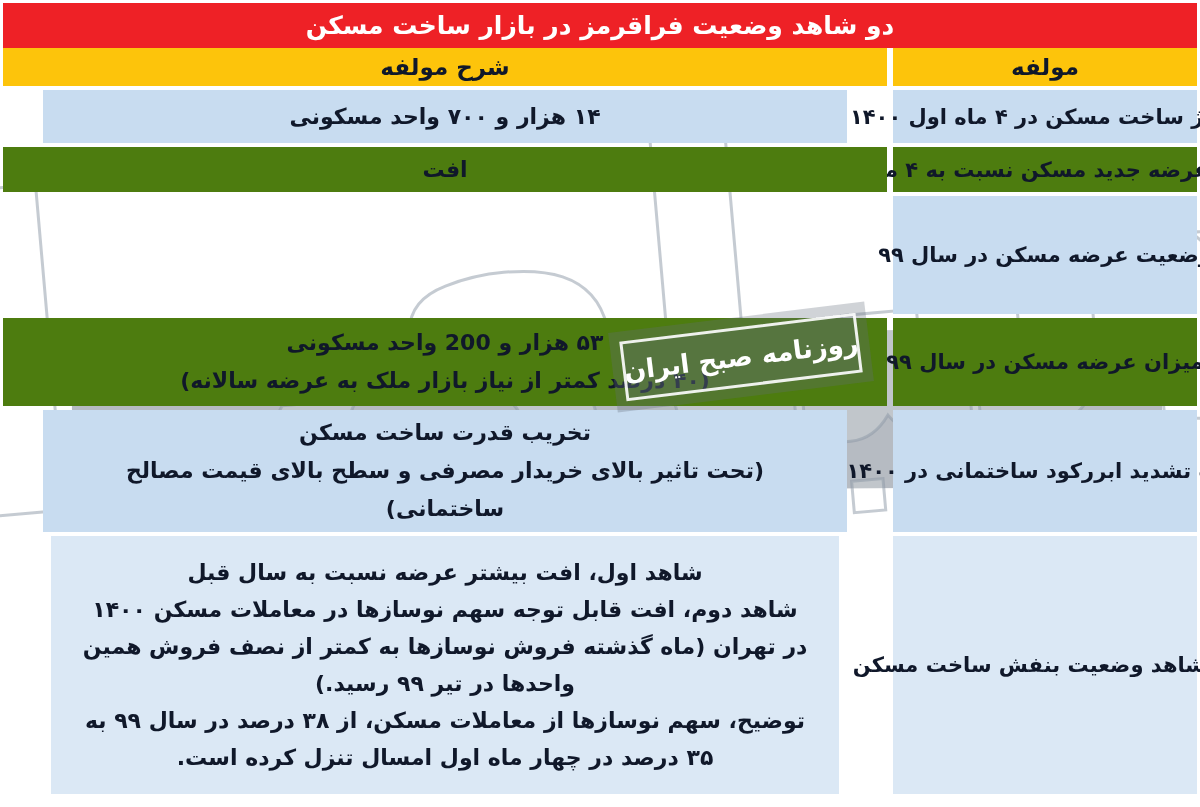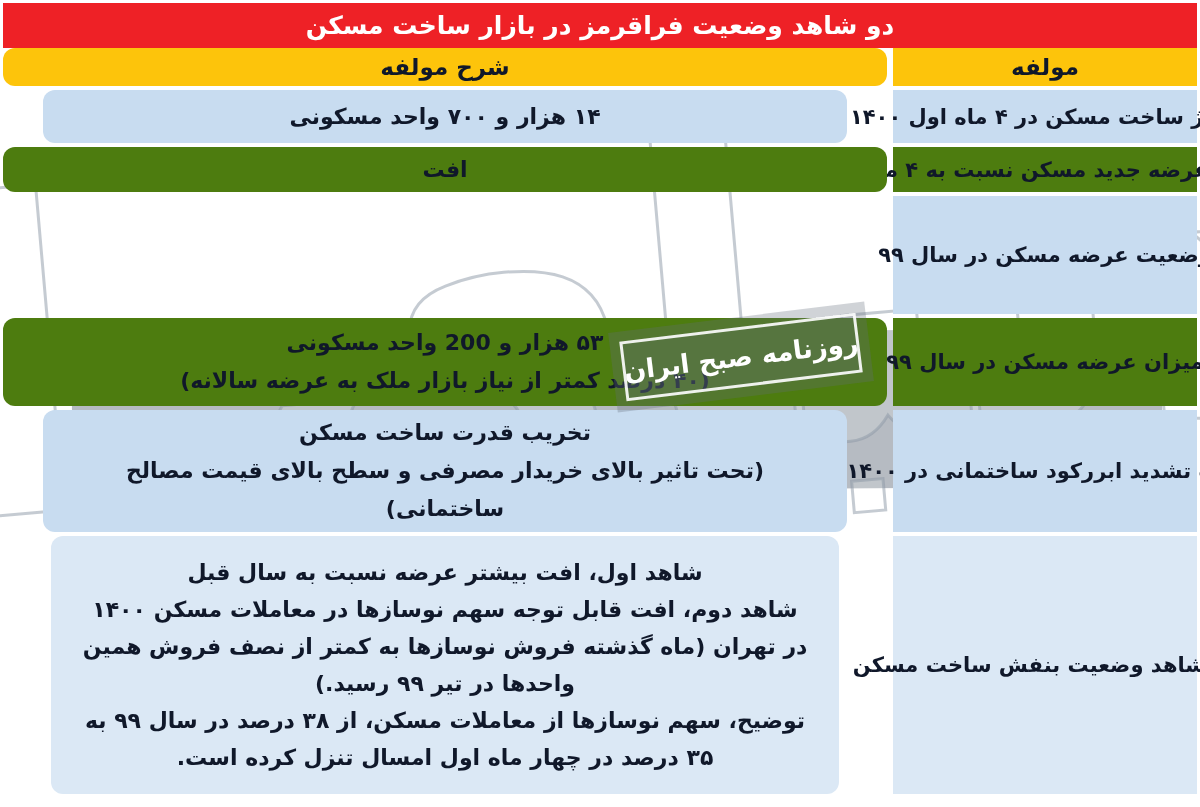--- a/index.html
+++ b/index.html
@@ -24,21 +24,21 @@
   }
   .row{display:flex;gap:6px;margin-bottom:4px;}
   .cell{
     display:flex;align-items:center;justify-content:center;
     text-align:center;
     color:#10182a;
     position:relative;z-index:2;
     box-sizing:border-box;
   }
   .comp{flex:0 0 304px;width:304px;font-size:21px;white-space:nowrap;}
-  .desc{flex:1;font-size:22px;line-height:38px;white-space:pre-line;border-radius:12px;}
+  .desc{flex:1;font-size:22px;line-height:38px;white-space:pre-line;}
   .header-row .cell{background:#fdc40b;font-size:23px;}
   .header-row{height:38px;}
   .header-row .cell{height:38px;}
   .shade-dark  .cell{background:#c8dcf0;margin-left:40px;}
   .shade-light .cell{background:#4d7c0f;}
   .shade-light2 .cell{background:#dbe8f5;margin-left:48px;}
   .r1{height:53px}.r2{height:45px}.r3{height:118px}.r4{height:88px}.r5{height:122px}.r6{height:258px}
   .r6 .desc{line-height:37px;}
   
   .wm-under{position:absolute;inset:0;z-index:1;pointer-events:none;overflow:hidden;}

